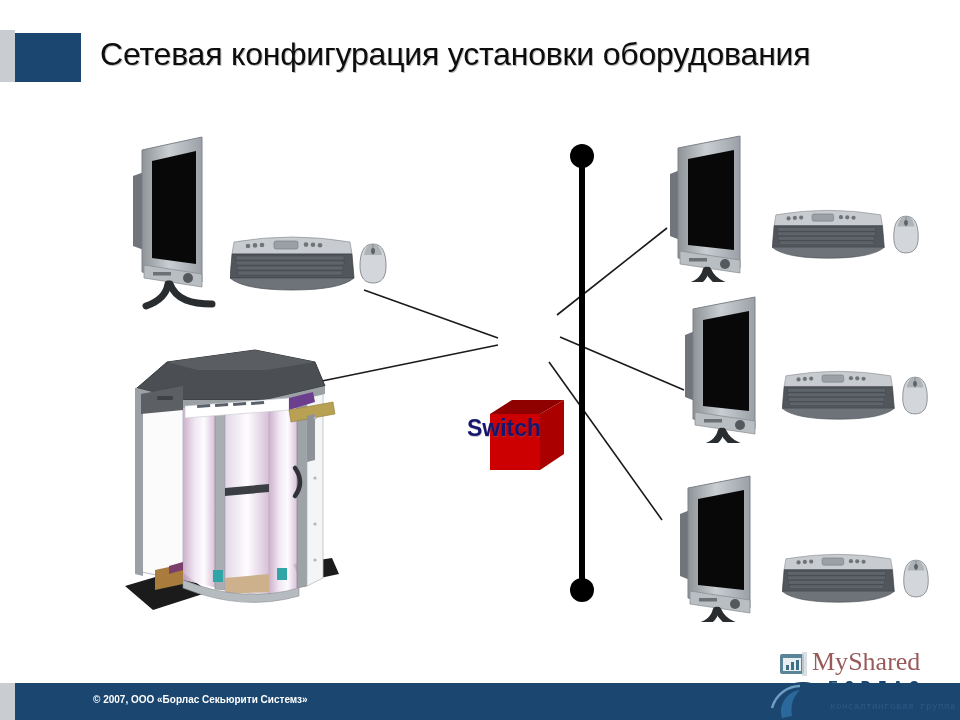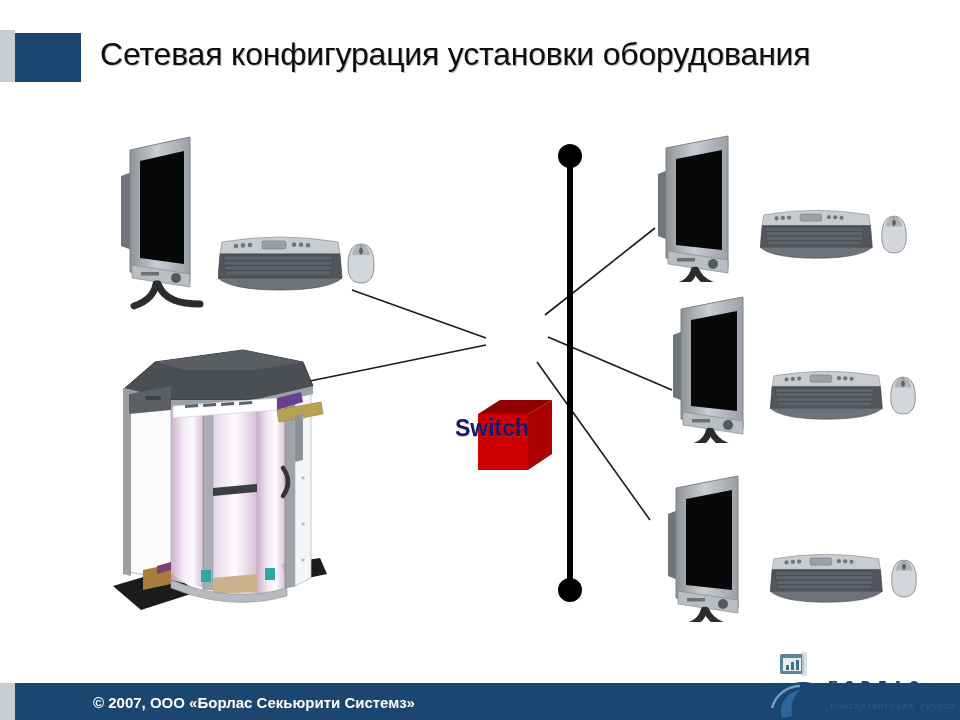--- a/index.html
+++ b/index.html
@@ -32,21 +32,21 @@
   .ftr-gray-strip{
     position:absolute;left:0;top:683px;width:15px;height:37px;
     background:#c9ccd1;
   }
   .ftr-bar{
     position:absolute;left:15px;top:683px;width:945px;height:37px;
     background:#1b4670;
   }
   .ftr-text{
     position:absolute;left:93px;top:694px;
-    font-size:15px;font-weight:bold;color:#ffffff;white-space:nowrap;
+    font-size:10px;font-weight:bold;color:#ffffff;white-space:nowrap;
   }
 
   .tagline{
     position:absolute;left:55px;top:639px;
     font-size:21px;font-weight:bold;color:#16365c;white-space:nowrap;
   }
 
   
   .borlas-logo{position:absolute;left:770px;top:676px;width:190px;height:44px;font-family:Liberation Mono, monospace;}
   .borlas-swirl{position:absolute;left:0;top:2px;width:62px;height:42px;}
@@ -61,21 +61,21 @@
   .myshared{position:absolute;left:778px;top:648px;width:180px;height:34px;}
   .ms-icon{position:absolute;left:0;top:2px;width:30px;height:28px;}
   .ms-text{
     position:absolute;left:34px;top:-1px;
     font-size:26px;color:#7b2b2b;font-family:"Liberation Serif", serif;
     opacity:.78;white-space:nowrap;
   }
   .ms-text b{font-weight:normal;}
 
   
-  .diagram{position:absolute;left:0;top:100px;width:835px;height:540px;}
+  .diagram{position:absolute;left:12px;top:100px;width:835px;height:540px;}
   svg.lines{position:absolute;left:0;top:0;width:960px;height:540px;overflow:visible;}
 
   .switch-box{
     position:absolute;left:478px;top:300px;width:74px;height:70px;
   }
   .switch-label{
     position:absolute;left:455px;top:315px;
     font-size:23px;font-weight:bold;color:#161670;white-space:nowrap;
     text-shadow:0.5px 0.5px 0 rgba(120,120,120,.4);
   }
@@ -412,15 +412,18 @@
 
   <div class="myshared">
     <svg class="ms-icon" viewBox="0 0 30 28">
       <rect x="2" y="4" width="24" height="20" rx="2" fill="#3f6f86" opacity=".85"></rect>
       <rect x="5" y="8" width="18" height="13" fill="#e8eef1"></rect>
       <rect x="8" y="15" width="3" height="5" fill="#3f6f86"></rect>
       <rect x="13" y="12" width="3" height="8" fill="#3f6f86"></rect>
       <rect x="18" y="10" width="3" height="10" fill="#3f6f86"></rect>
       <rect x="24" y="2" width="5" height="24" fill="#cfd7db" opacity=".8"></rect>
     </svg>
+    <div class="ms-text">
+      <b>My</b><b>Shared</b>
+    </div>
   </div>
 
 </div>
 
 </body></html>

